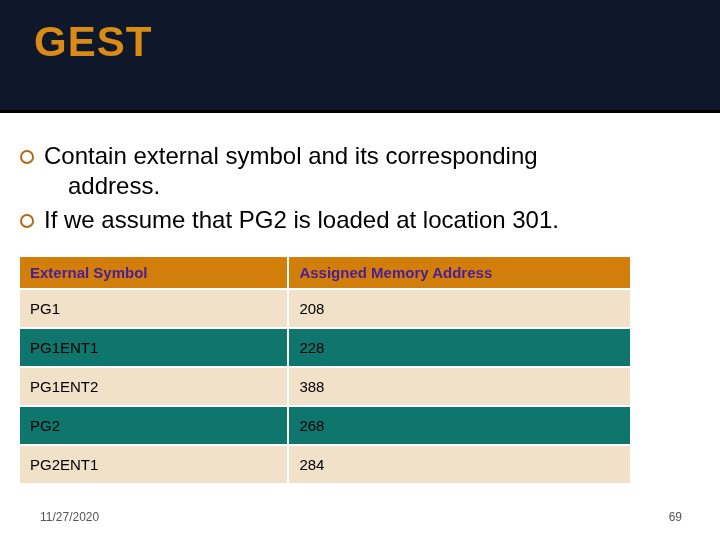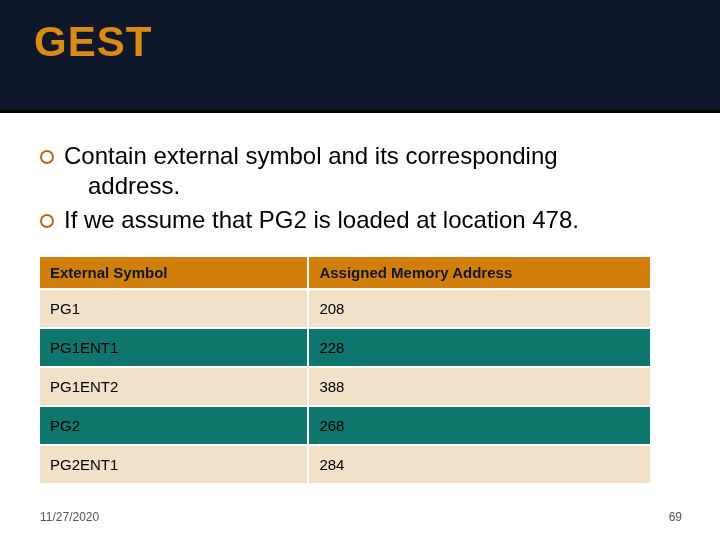--- a/index.html
+++ b/index.html
@@ -24,21 +24,21 @@
     letter-spacing: 1px;
     font-family: "Segoe UI Semibold", Arial, sans-serif;
   }
   .underline {
     height: 3px;
     background: #000;
     width: 100%;
     margin-top: 0;
   }
   .content {
-    padding: 28px 34px 0 40px;
+    padding: 28px 34px 0 20px;
   }
   .bullets {
     font-size: 24px;
     color: #000;
     line-height: 1.25;
     font-weight: 400;
   }
   .bullet {
     display: flex;
     align-items: flex-start;
@@ -57,21 +57,21 @@
   .table-wrap {
     margin: 22px 0 0 0;
   }
   table {
     border-collapse: collapse;
     width: 610px;
     font-family: "Segoe UI", Arial, sans-serif;
   }
   th {
     background: #d27e0a;
-    color: #0f172a;
+    color: #4c1d95;
     font-weight: 700;
     font-size: 15px;
     text-align: left;
     padding: 7px 14px 7px 10px;
   }
   td {
     font-size: 15px;
     padding: 10px 14px 10px 10px;
     color: #000;
     font-weight: 400;
@@ -108,21 +108,21 @@
       <div class="bullet-marker"></div>
       <div class="bullet-text">
         <span>Contain external symbol and its corresponding</span><br>
         <span class="sub-indent">address.</span>
       </div>
     </div>
 
     <div class="bullet">
       <div class="bullet-marker"></div>
       <div class="bullet-text">
-        <span>If we assume that PG2 is loaded at location 478.</span>
+        <span>If we assume that PG2 is loaded at location 301.</span>
       </div>
     </div>
 
   </div>
 
   <div class="table-wrap">
     <table>
       <thead>
         <tr>
           <th class="col-a">External Symbol</th>

